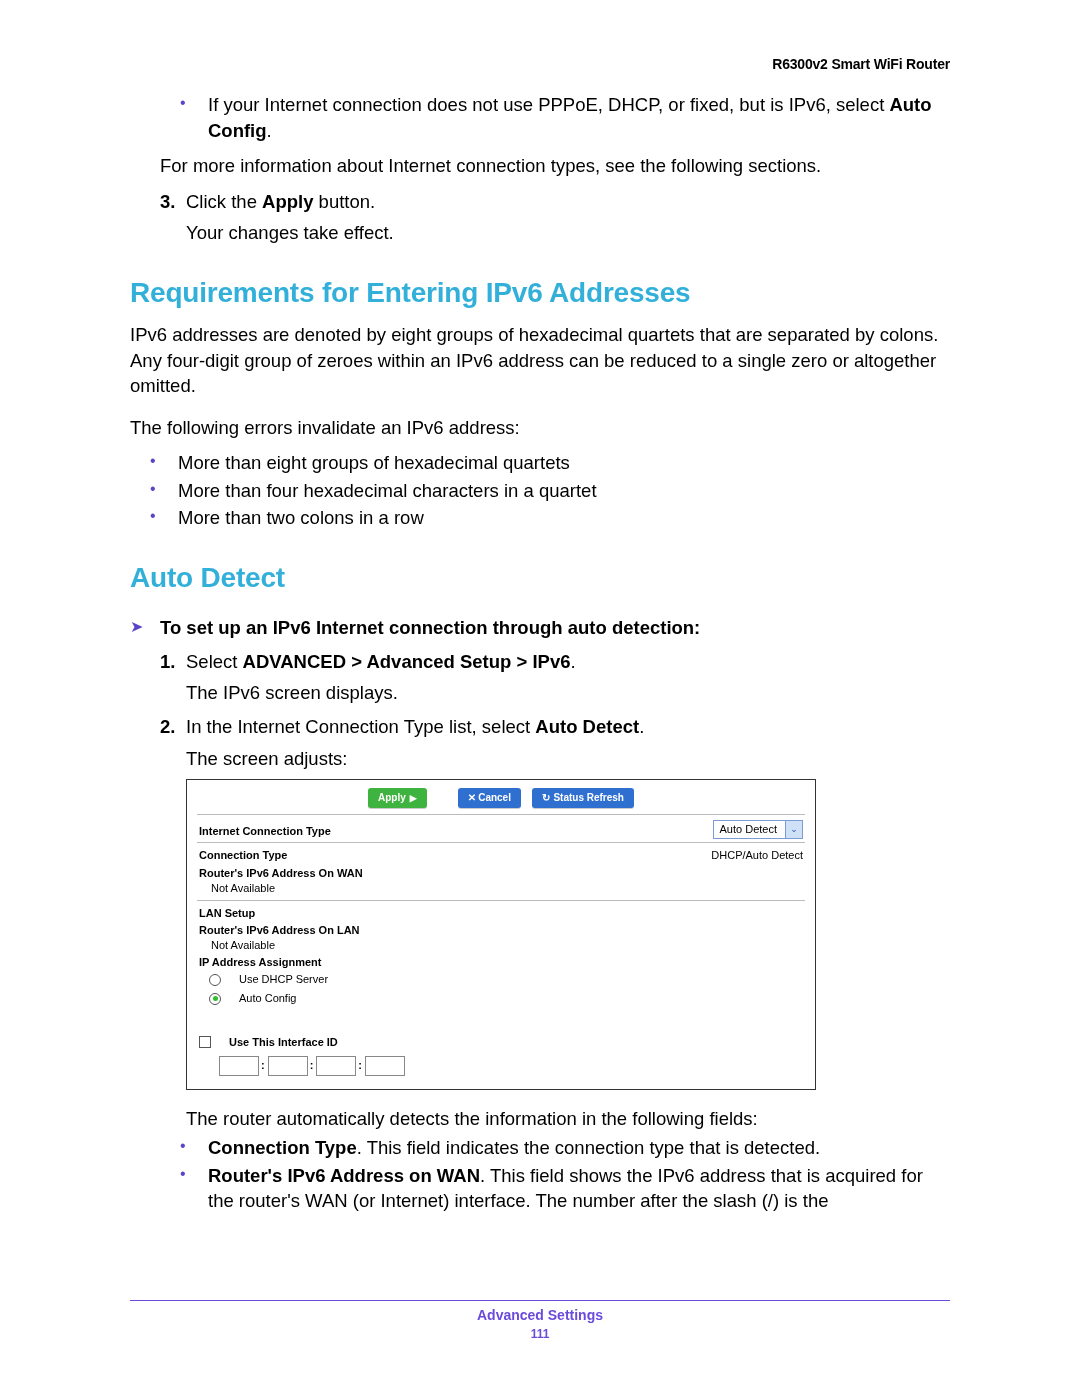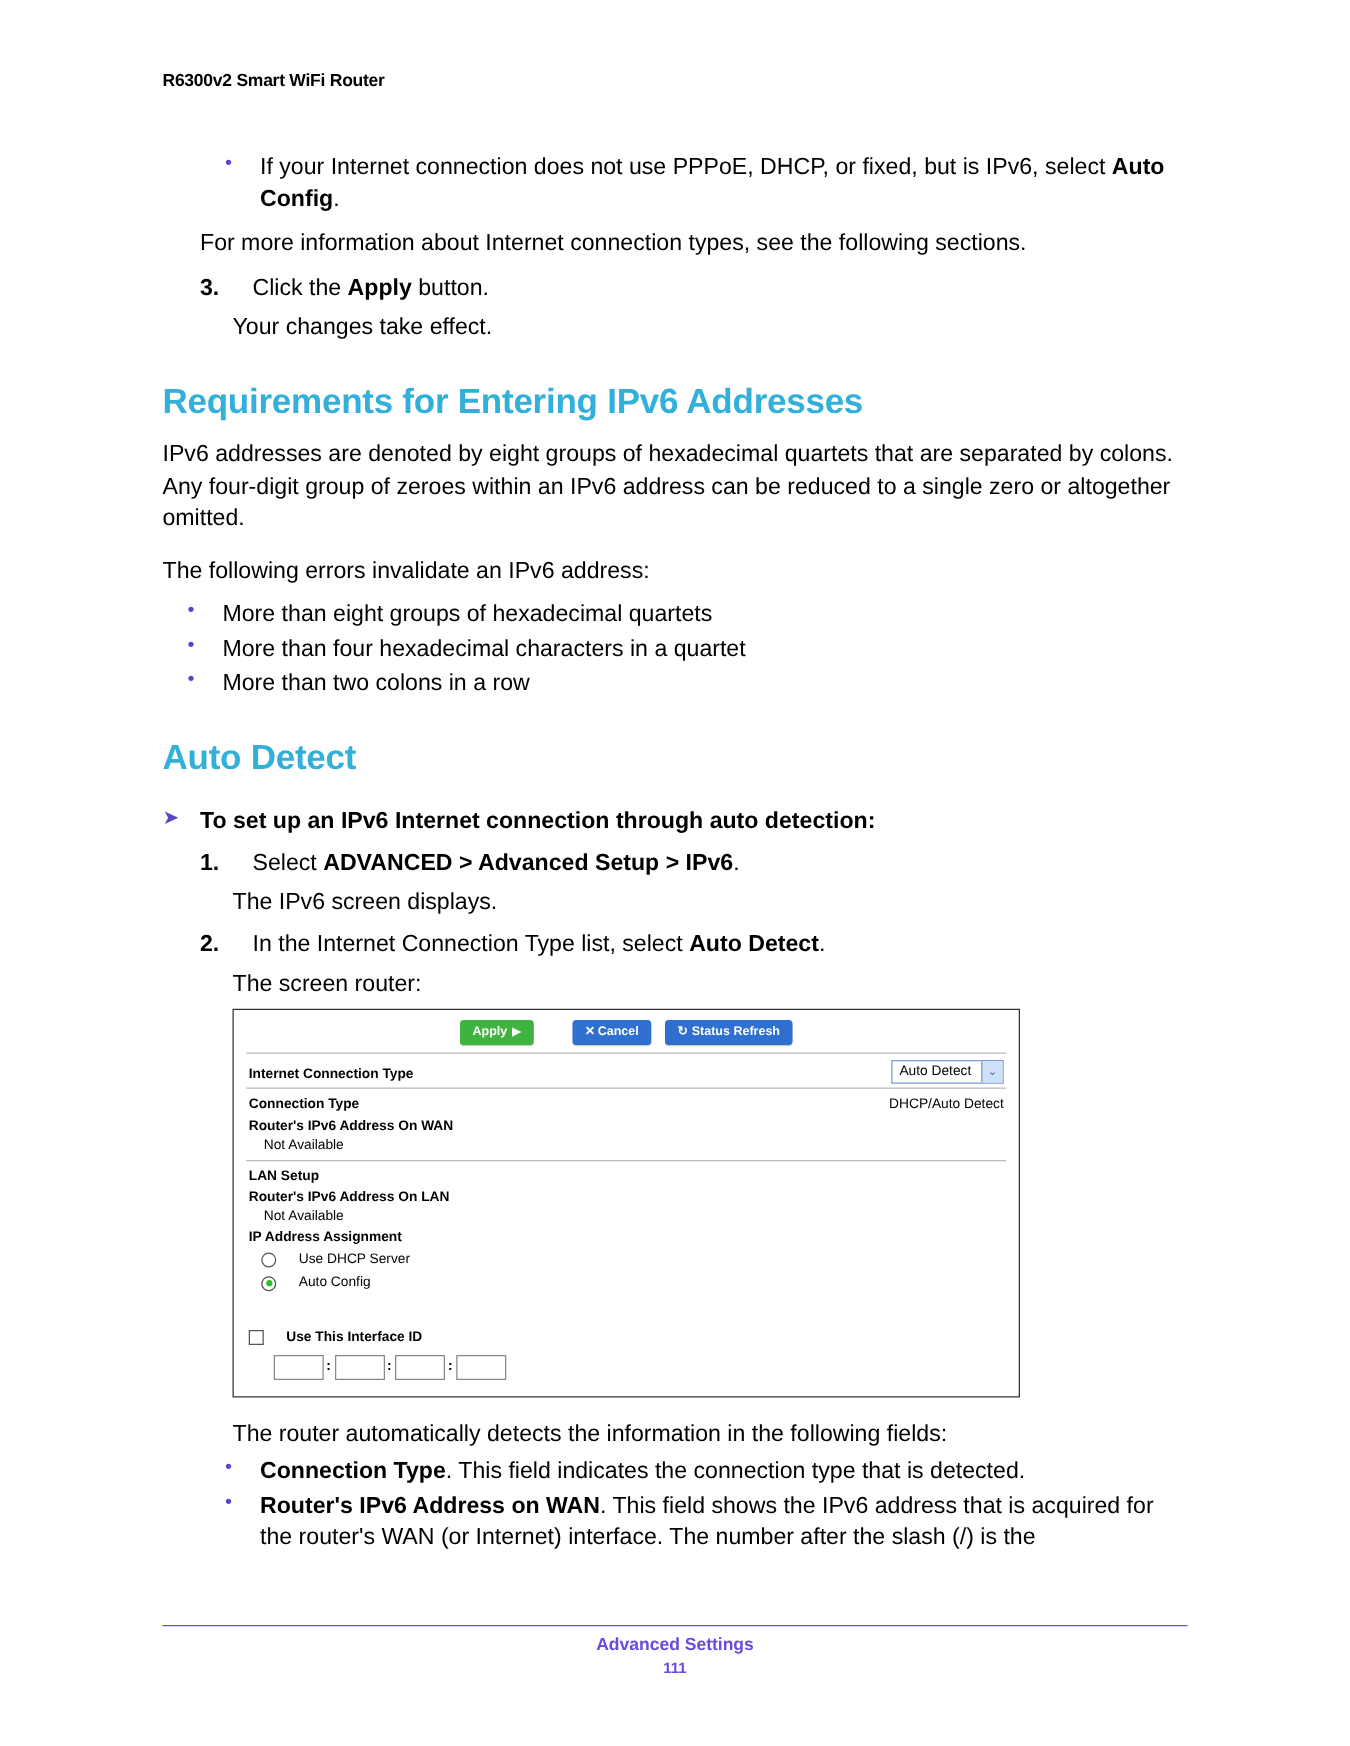--- a/index.html
+++ b/index.html
@@ -10,35 +10,35 @@
     color: #000;
   }
   .page {
     width: 1080px;
     height: 1397px;
     position: relative;
     box-sizing: border-box;
     padding: 56px 130px 0 130px;
   }
   .doc-header {
-    text-align: left;
+    text-align: right;
     font-weight: 700;
     font-size: 14px;
-    margin-bottom: 48px;
+    margin-bottom: 20px;
     letter-spacing: -0.2px;
   }
   .content { font-size: 18.5px; line-height: 1.38; }
   .bullet-row { display: flex; margin: 2px 0 2px 50px; }
   .bullet-row .dot { color: #5a45c9; width: 28px; flex: 0 0 28px; font-size: 16px; line-height: 1.4; }
   .bullet-row .txt { flex: 1; }
   .bold { font-weight: 700; }
   .para { margin: 10px 0 10px 30px; }
   .num-row { display: flex; margin: 8px 0 2px 30px; }
   .num-row .num { font-weight: 700; width: 26px; flex: 0 0 26px; }
-  .num-row .txt { flex: 1; margin-left: 16px; }
+  .num-row .txt { flex: 1; }
   .sub-para { margin: 6px 0 4px 56px; }
   .h2 {
     color: #32b0da;
     font-weight: 700;
     font-size: 28px;
     margin: 28px 0 10px 0;
     letter-spacing: -0.2px;
   }
   .body-para { margin: 6px 0 10px 0; }
   .tri-row { display: flex; margin: 18px 0 6px 0; }
@@ -192,21 +192,21 @@
       </div>
     </div>
     <div class="sub-para">The IPv6 screen displays.</div>
 
     <div class="num-row">
       <div class="num">2.</div>
       <div class="txt">
         <span>In the Internet Connection Type list, select </span><span class="bold">Auto Detect</span><span>.</span>
       </div>
     </div>
-    <div class="sub-para">The screen router:</div>
+    <div class="sub-para">The screen adjusts:</div>
 
     <div class="shot">
       <div class="btn-row">
         <span class="btn btn-apply">
           <span>Apply</span><span class="tri-play">▶</span>
         </span>
         <span class="btn btn-cancel">
           <span class="x">✕</span><span>Cancel</span>
         </span>
         <span class="btn btn-status">

